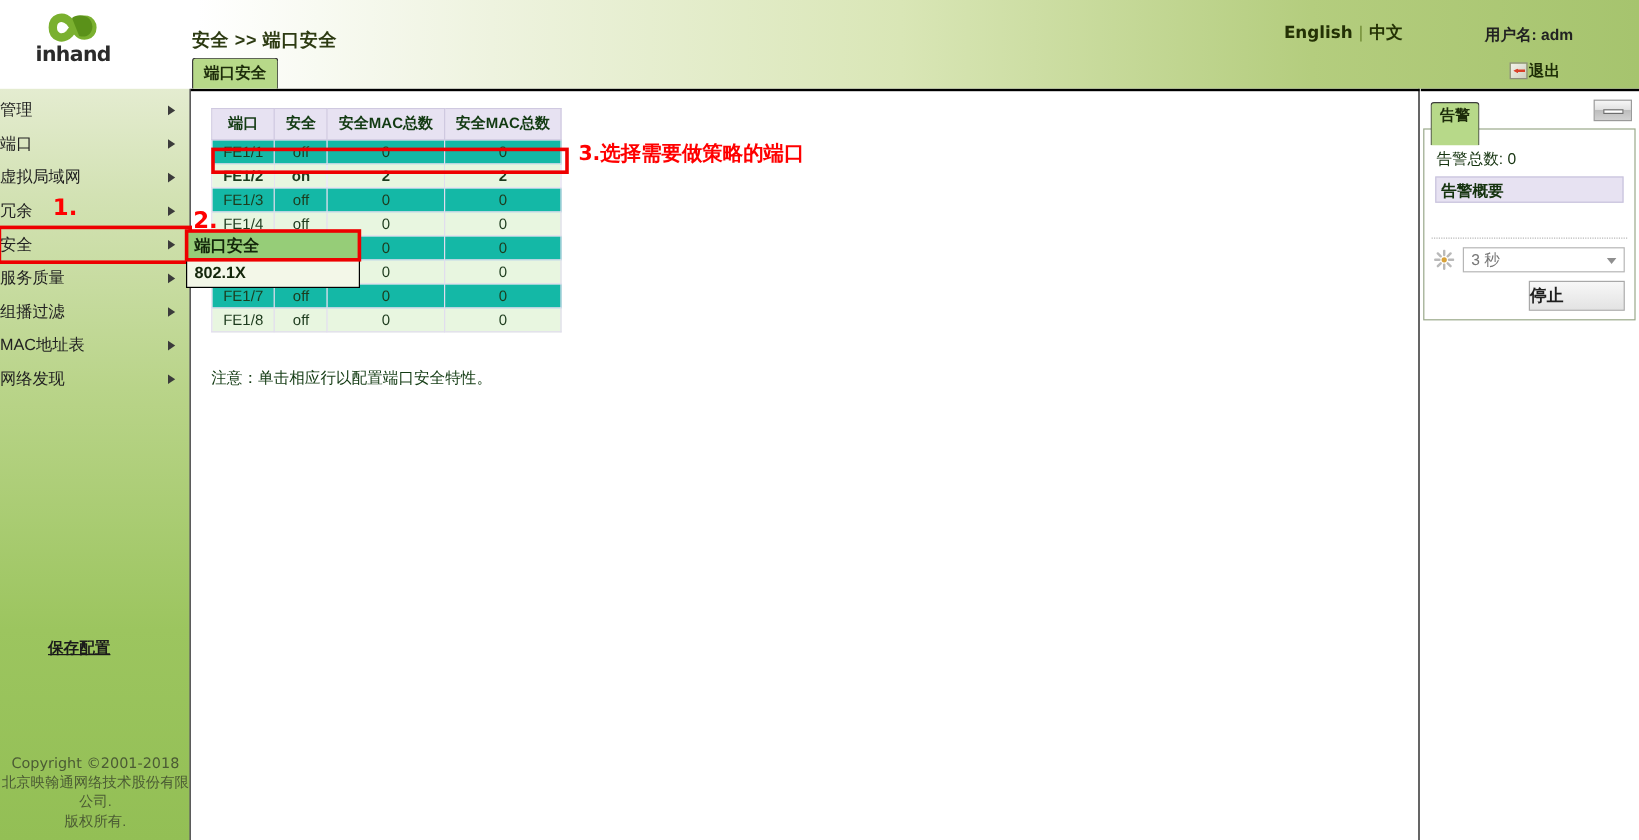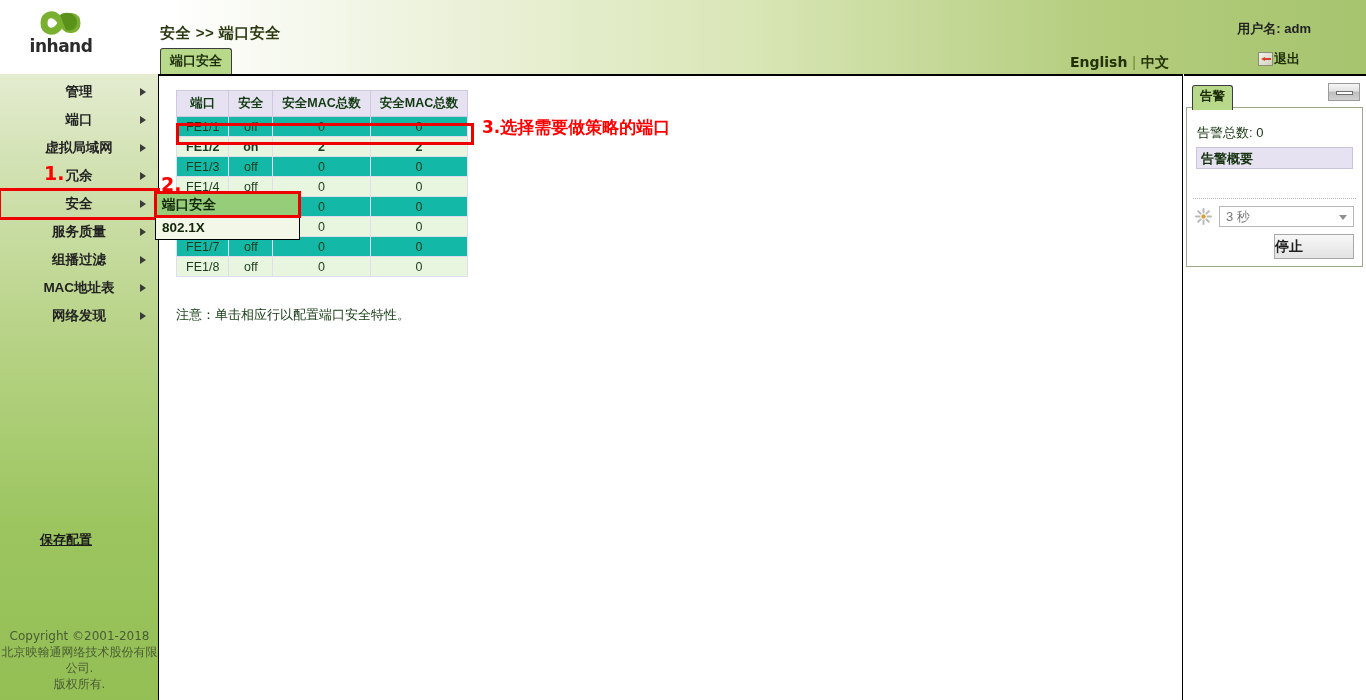--- a/index.html
+++ b/index.html
@@ -38,21 +38,21 @@
     background: #b7d989;
     border: 1px solid #3c3c3c;
     border-bottom: none;
     padding: 3px 9px 4px 9px;
     font-size: 13px; font-weight: bold; color: #1d2c0a;
     border-radius: 3px 3px 0 0;
     position: relative; z-index: 6;
   }
   #lang {
     position: absolute; right: 197px; top: 19px;
-    font-size: 14px; font-weight: bold; color: #243105; margin-top: 35px;
+    font-size: 14px; font-weight: bold; color: #243105;
   }
   #lang .divider { color: #6f8a34; margin: 0 5px; font-weight: normal; }
   #lang .en { font-family: "DejaVu Sans", sans-serif; }
   #username {
     position: absolute; right: 55px; top: 20px;
     font-size: 13px; font-weight: bold; color: #222;
   }
   #logout {
     position: absolute; right: 66px; top: 50px;
     font-size: 13px; font-weight: bold; color: #1c2c05;
@@ -71,23 +71,22 @@
   }
 
   
   #sidebar {
     position: absolute; left: 0; top: 74px; width: 159px; height: 626px;
     background: linear-gradient(to bottom, #e4ecd0 0%, #d3e2b4 14%, #b9d489 40%, #9cc55f 72%, #93bf55 100%);
     border-right: 1px solid #000;
   }
   .nav-item {
     position: relative; height: 28px; line-height: 28px;
-    font-size: 13.5px; font-weight: bold; color: #222;
+    font-size: 13.5px; font-weight: normal; color: #222;
     cursor: default;
-    text-align: center;
   }
   .nav-item .caret {
     position: absolute; right: 12px; top: 10px;
     width: 0; height: 0;
     border-left: 6px solid #3b3b3b;
     border-top: 4px solid transparent;
     border-bottom: 4px solid transparent;
   }
   .nav-item.selected {
     outline: 3px solid #ee0000;
@@ -185,21 +184,21 @@
     border-top: 2px solid #000;
   }
   #alarm-tabbar {
     position: absolute; left: 8px; top: 9px; height: 22px;
   }
   .alarm-tab {
     display: inline-block;
     background: #b7d989;
     border: 1px solid #3c3c3c;
     border-bottom: none;
-    padding: 2px 7px 5px 7px;
+    padding: 2px 7px 16px 7px;
     font-size: 12.5px; font-weight: bold; color: #1d2c0a;
     border-radius: 3px 3px 0 0;
     position: relative; z-index: 4;
   }
   #minimize-btn {
     position: absolute; right: 6px; top: 7px;
     width: 32px; height: 18px;
     background: linear-gradient(to bottom,#f6f6f6 0%,#e2e2e2 45%,#bdbdbd 50%,#d2d2d2 100%);
     border: 1px solid #9a9a9a;
   }

